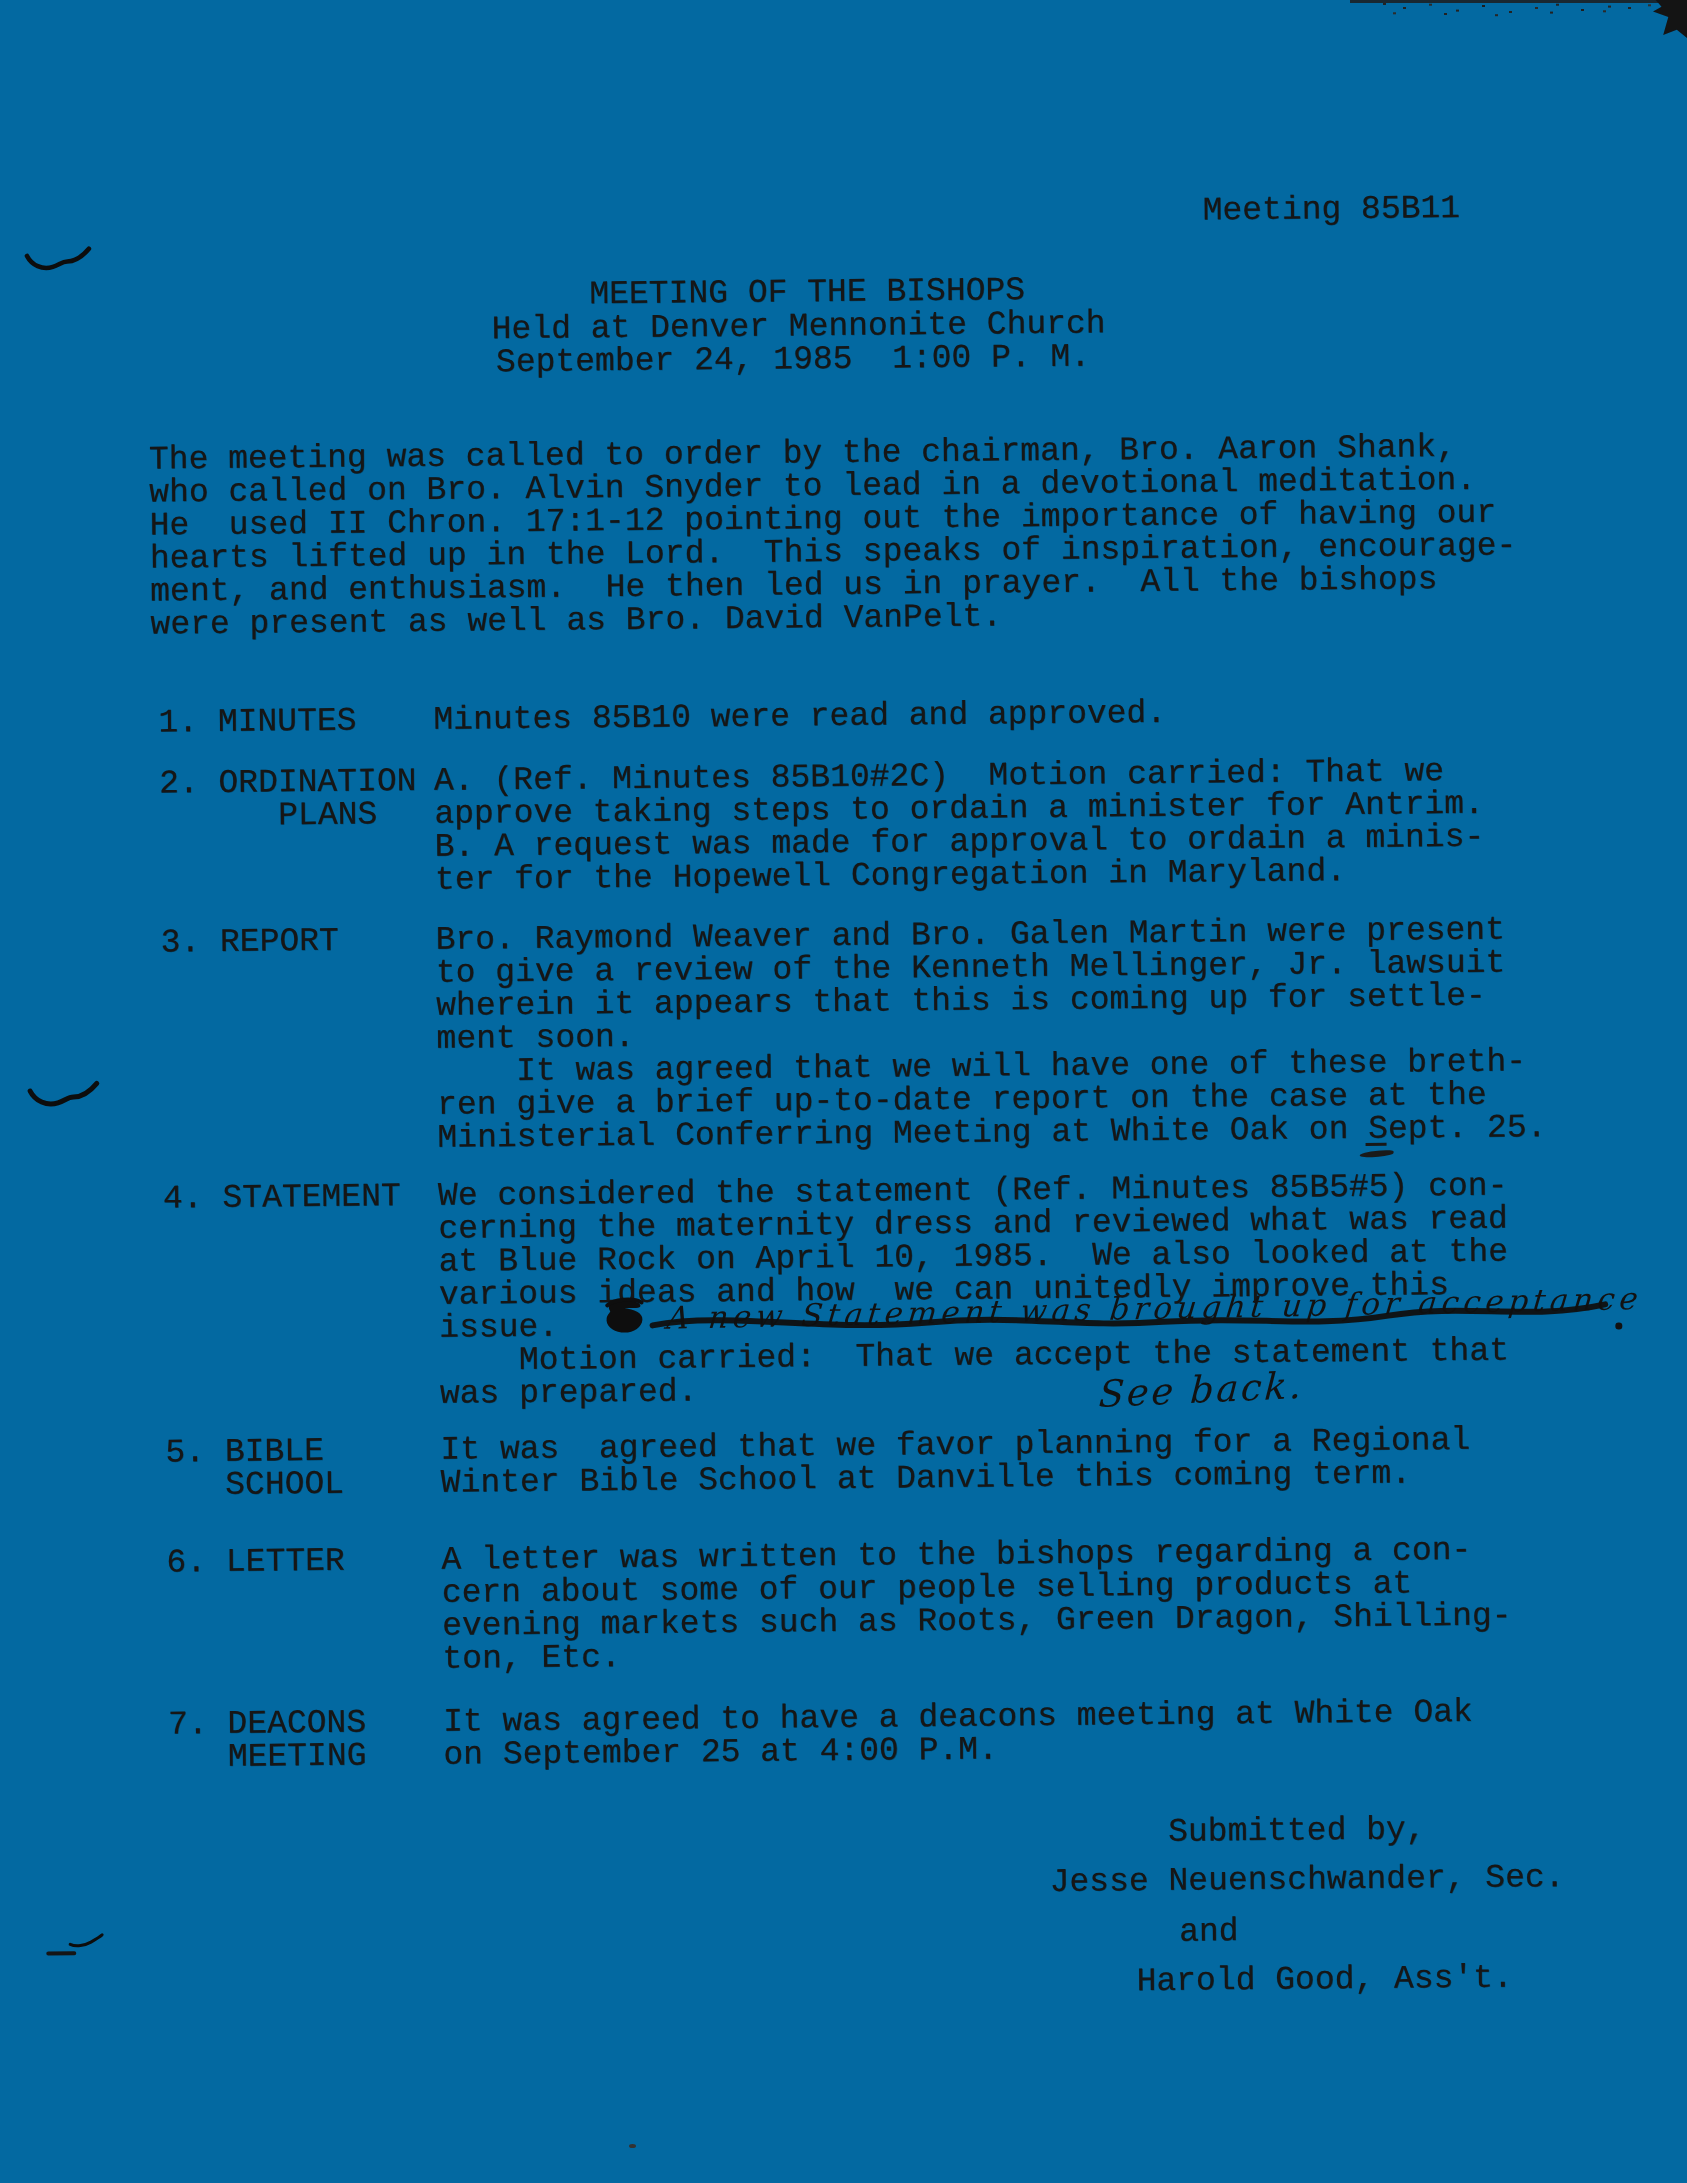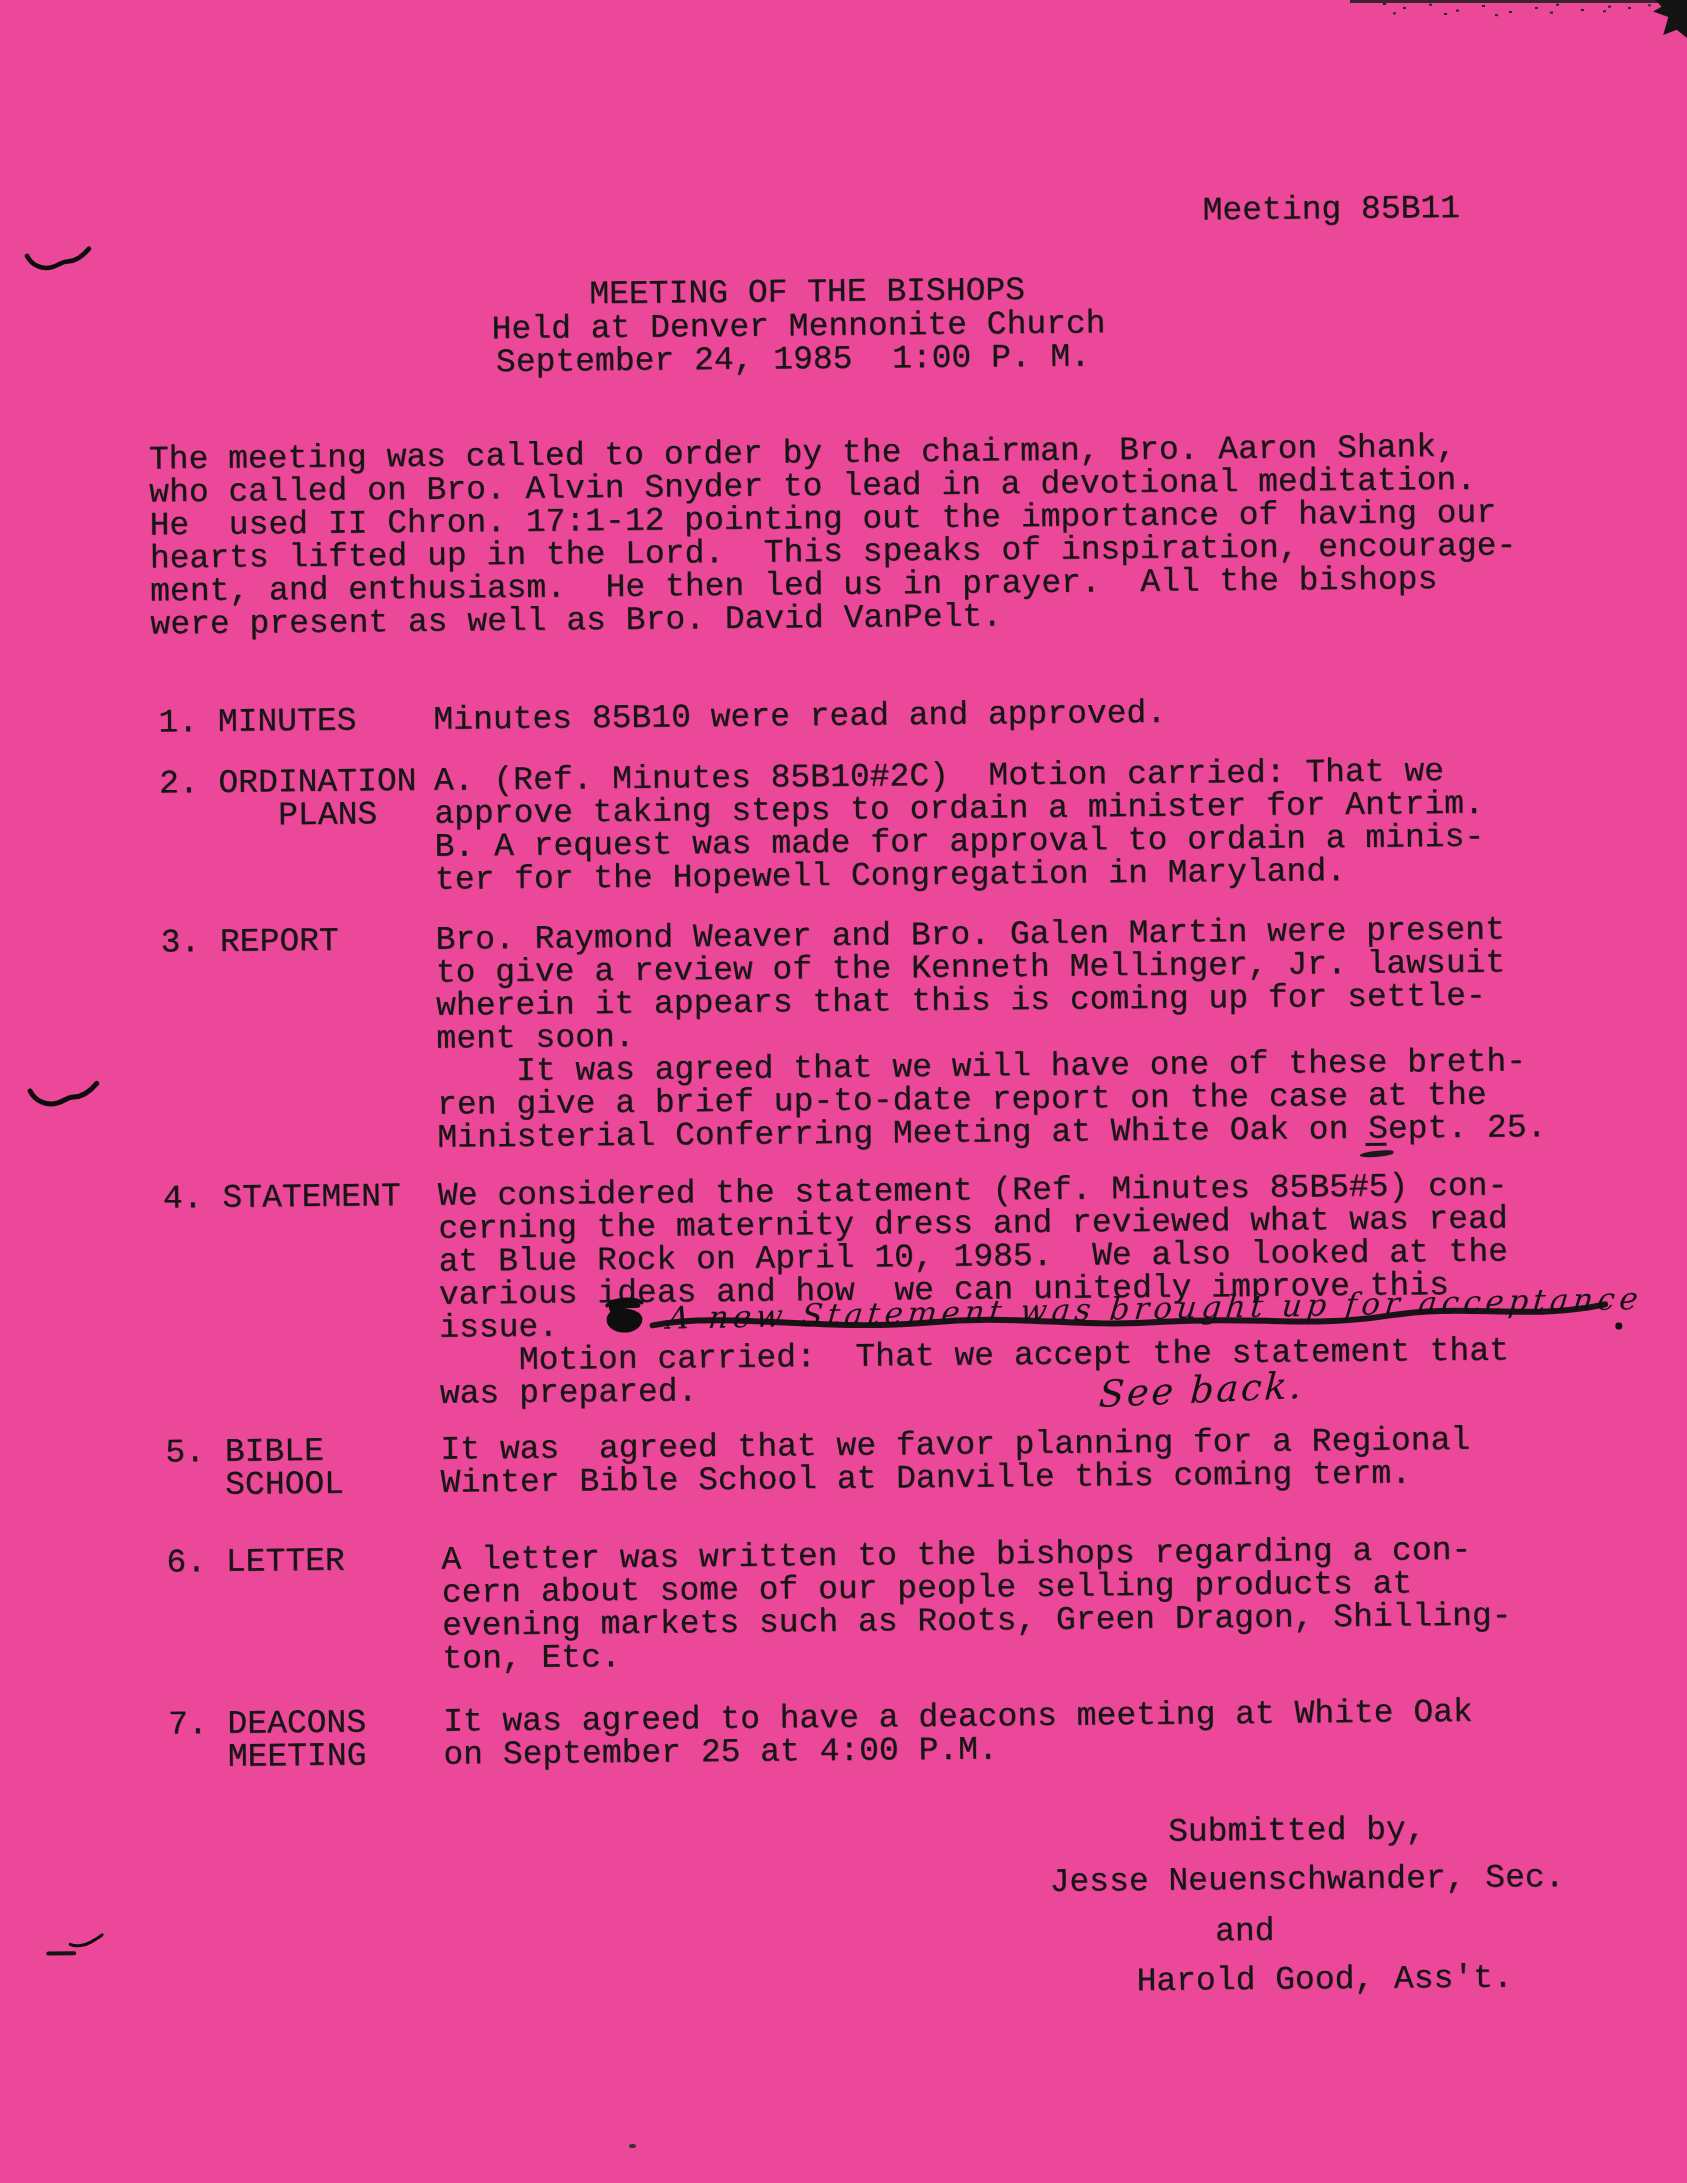--- a/index.html
+++ b/index.html
@@ -1,16 +1,16 @@
 <!DOCTYPE html>
 <html style="font-size:10.6px"><head>
 <meta charset="utf-8">
 <style>
   html,body{margin:0;padding:0;background:#ffffff;}
-  #page{position:relative;width:1687px;height:2183px;background:#ec4899;overflow:hidden;}
+  #page{position:relative;width:1687px;height:2183px;background:#0369a1;overflow:hidden;}
   #sheet{position:absolute;left:0;top:0;width:1687px;height:2183px;
          transform:rotate(-0.55deg);transform-origin:0 50%;}
   .mono{position:absolute;font-family:"Liberation Mono",monospace;font-size:33px;
         line-height:33px;color:#161616;white-space:pre-wrap;
         text-shadow:0.5px 0.5px 0 rgba(10,10,10,0.40), -0.3px 0.2px 0 rgba(10,10,10,0.22);}
   .label{width:304px;}
   .body{width:1138px;}
   .hand{position:absolute;font-family:"DejaVu Serif",serif;font-style:italic;color:#121212;}
   .struck-note{font-size:31px;letter-spacing:4.6px;white-space:nowrap;
                transform:rotate(-0.6deg) skewX(-7deg);}
@@ -120,18 +120,18 @@
     <svg style="left:28px;top:1081px;" width="71" height="32" viewBox="0 0 100 44">
       <path d="M3 14 C10 28 26 36 42 31 C52 28 56 23 64 23 C74 23 86 17 97 4" stroke="#0d0d0d" stroke-width="7" fill="none" stroke-linecap="round"></path>
     </svg>
     <svg style="left:61px;top:1931px;" width="34" height="22.5" viewBox="0 0 100 44">
       <path d="M3 30 C20 38 46 34 64 24 C80 15 90 9 97 3" stroke="#0d0d0d" stroke-width="9" fill="none" stroke-linecap="round"></path>
     </svg>
     <div style="position:absolute;left:38px;top:1952px;width:30px;height:4px;background:#151515;border-radius:2px;"></div>
 
     <div class="mono" style="left:1161px;top:1827px;">Submitted by,</div>
     <div class="mono" style="left:1042px;top:1876px;">Jesse Neuenschwander, Sec.</div>
-    <div class="mono" style="left:1207px;top:1927px;">and</div>
+    <div class="mono" style="left:1171px;top:1927px;">and</div>
     <div class="mono" style="left:1128px;top:1976px;">Harold Good, Ass't.</div>
 
   </div>
 </div>
 
 
 </body></html>

